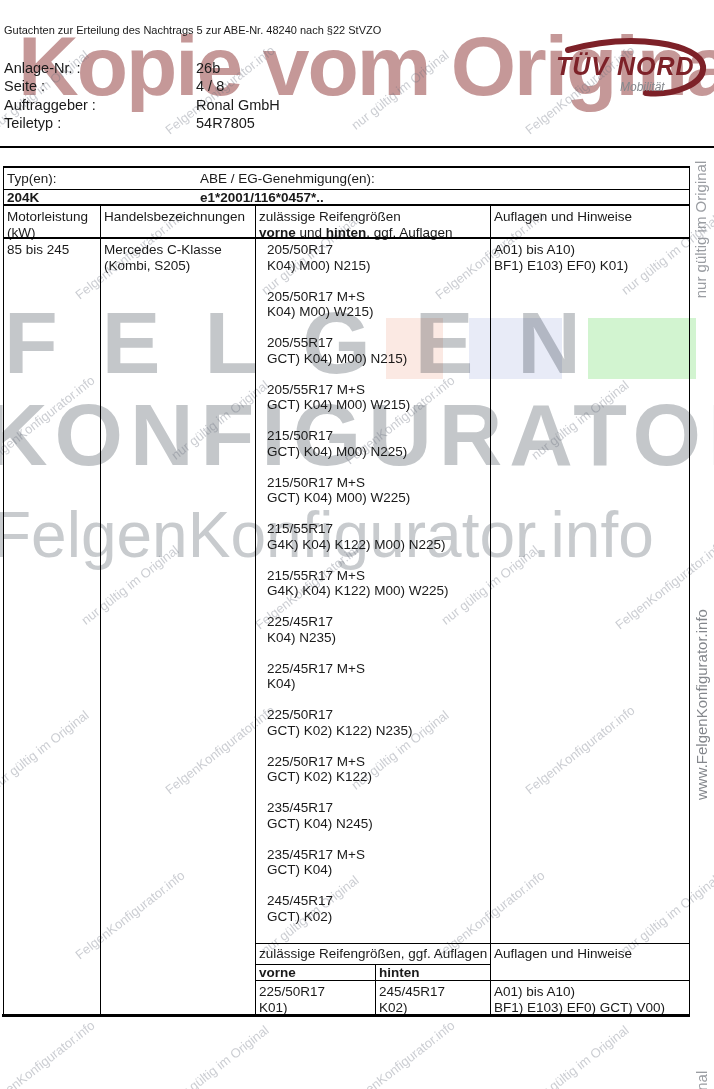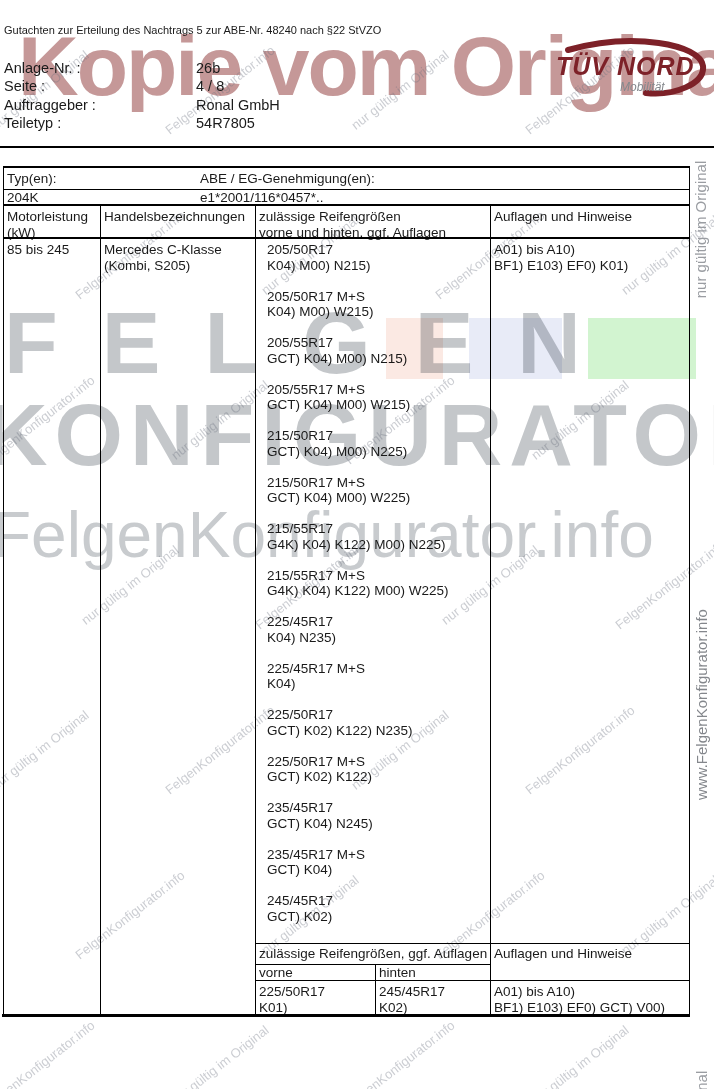--- a/index.html
+++ b/index.html
@@ -1,20 +1,20 @@
 <!DOCTYPE html>
 <html><head>
 <meta charset="utf-8">
 <style>
   html,body{margin:0;padding:0;background:#e8e8e8;}
   .page{position:relative;width:714px;height:1089px;background:#ffffff;overflow:hidden;
         font-family:"Liberation Sans", sans-serif;color:#1a1a1a;}
   .abs{position:absolute;}
   .txt{font-size:13.5px;line-height:15.5px;white-space:nowrap;}
-  .b{font-weight:normal;}
+  .b{font-weight:bold;}
   
   .wm-layer{position:absolute;inset:0;z-index:1;pointer-events:none;}
   .wm-kopie{position:absolute;left:18px;top:18px;font-size:84px;font-weight:bold;
             letter-spacing:-2px;color:rgba(158,84,84,0.60);white-space:nowrap;}
   .wm-big{position:absolute;font-weight:bold;color:rgba(125,130,138,0.45);white-space:nowrap;}
   .wm-f1{left:4px;top:292px;font-size:88px;letter-spacing:44px;}
   .wm-f2{left:-16px;top:384px;font-size:88px;letter-spacing:7px;}
   .wm-f3{left:-8px;top:498px;font-size:64px;font-weight:normal;color:rgba(125,130,138,0.42);}
   .wm-diag{position:absolute;font-size:13px;color:rgba(105,113,126,0.35);white-space:nowrap;
            transform:translate(-50%,-50%) rotate(-38deg);}

